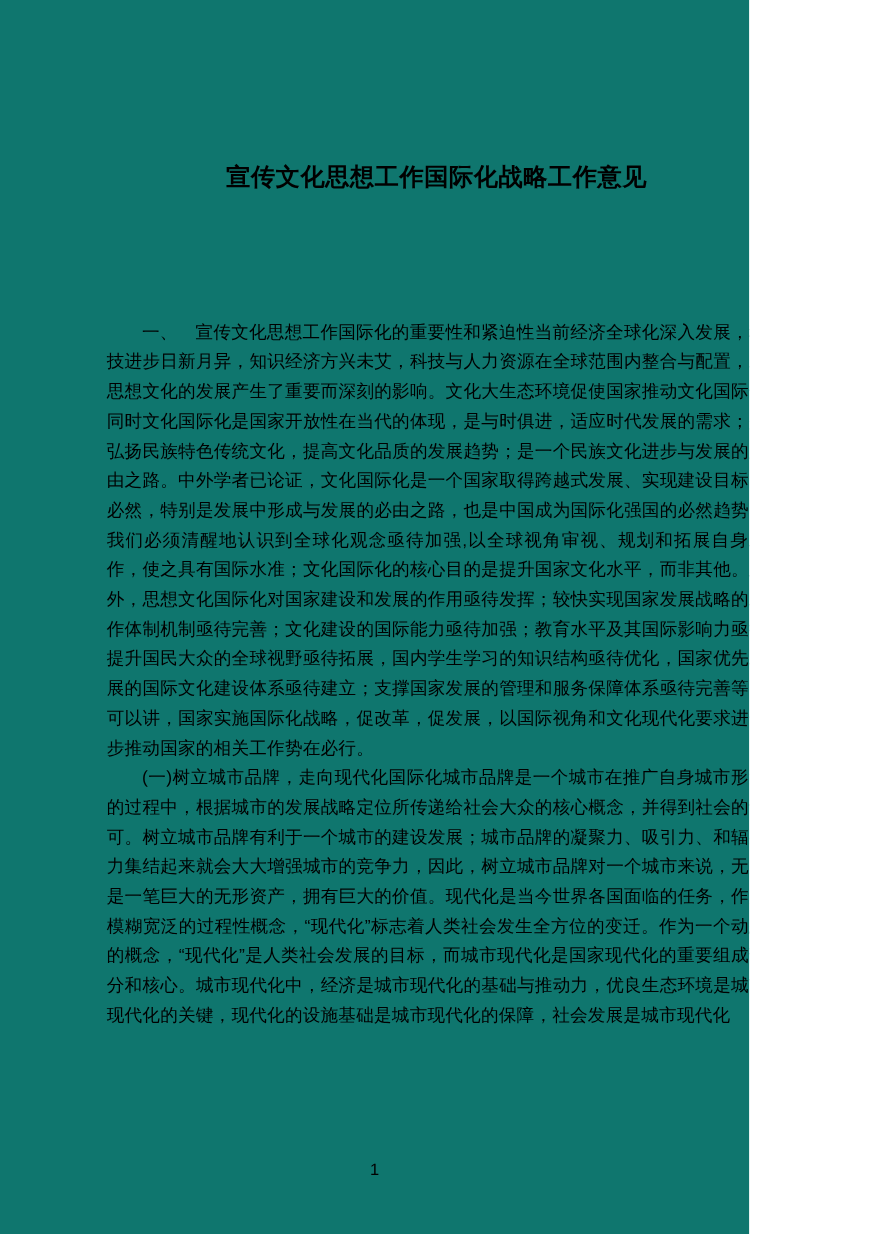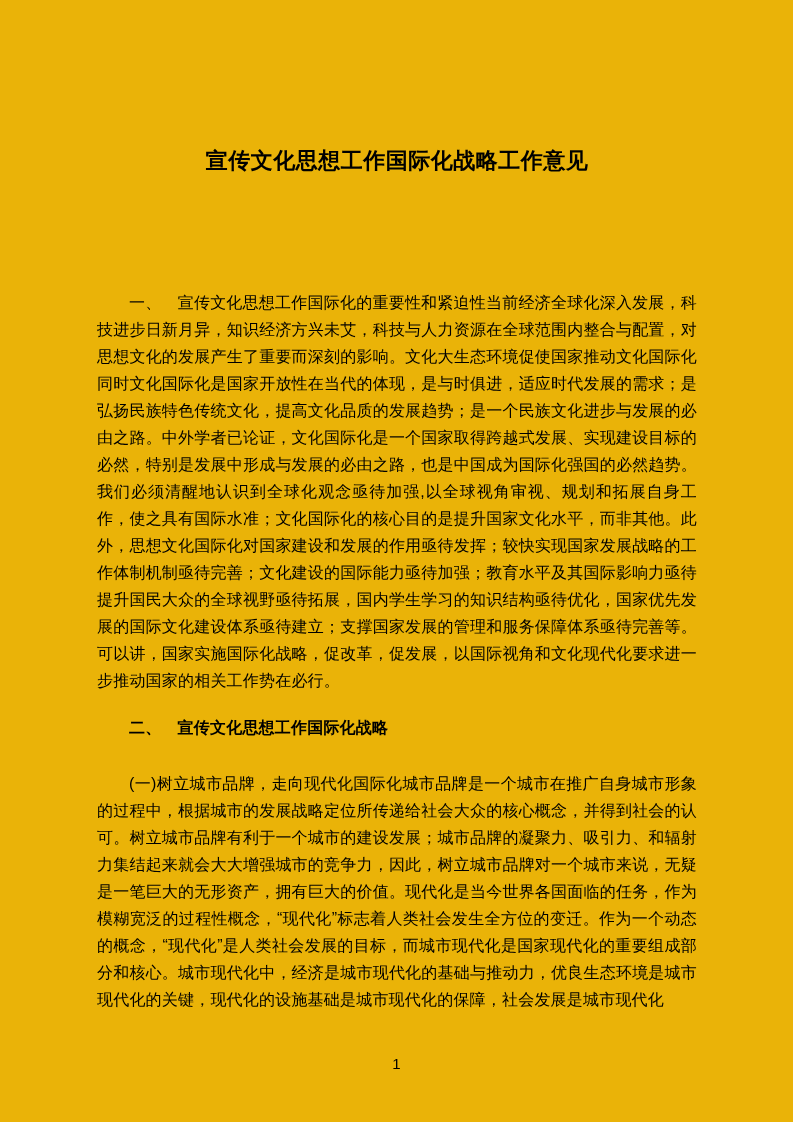--- a/index.html
+++ b/index.html
@@ -2,23 +2,23 @@
 <html><head>
 <meta charset="utf-8">
 <style>
   html, body {
     margin: 0;
     padding: 0;
     background: #ffffff;
   }
   .page {
     position: relative;
-    width: 793px;
+    width: 681px;
     height: 1122px;
-    background: #eab308;
+    background: #0f766e;
     color: #000000;
     font-family: "Liberation Sans", sans-serif;
     overflow: hidden;
     box-sizing: border-box;
   }
   .content {
     position: absolute;
     left: 97px;
     top: 0;
     width: 600px;
@@ -69,20 +69,19 @@
 </head>
 <body>
 
 <div class="page">
   <div class="content">
 
     <h1 class="doc-title">宣传文化思想工作国际化战略工作意见</h1>
 
     <p class="para para-first"><span class="section-lead">一、　宣传文化思想工作国际化的重要性和紧迫性</span><span>当前经济全球化深入发展，科技进步日新月异，知识经济方兴未艾，科技与人力资源在全球范围内整合与配置，对思想文化的发展产生了重要而深刻的影响。文化大生态环境促使国家推动文化国际化同时文化国际化是国家开放性在当代的体现，是与时俱进，适应时代发展的需求；是弘扬民族特色传统文化，提高文化品质的发展趋势；是一个民族文化进步与发展的必由之路。中外学者已论证，文化国际化是一个国家取得跨越式发展、实现建设目标的必然，特别是发展中形成与发展的必由之路，也是中国成为国际化强国的必然趋势。我们必须清醒地认识到全球化观念亟待加强,以全球视角审视、规划和拓展自身工作，使之具有国际水准；文化国际化的核心目的是提升国家文化水平，而非其他。此外，思想文化国际化对国家建设和发展的作用亟待发挥；较快实现国家发展战略的工作体制机制亟待完善；文化建设的国际能力亟待加强；教育水平及其国际影响力亟待提升国民大众的全球视野亟待拓展，国内学生学习的知识结构亟待优化，国家优先发展的国际文化建设体系亟待建立；支撑国家发展的管理和服务保障体系亟待完善等。可以讲，国家实施国际化战略，促改革，促发展，以国际视角和文化现代化要求进一步推动国家的相关工作势在必行。</span></p>
 
-    <p class="heading-2">二、　宣传文化思想工作国际化战略</p>
 
     <p class="para">(一)树立城市品牌，走向现代化国际化城市品牌是一个城市在推广自身城市形象的过程中，根据城市的发展战略定位所传递给社会大众的核心概念，并得到社会的认可。树立城市品牌有利于一个城市的建设发展；城市品牌的凝聚力、吸引力、和辐射力集结起来就会大大增强城市的竞争力，因此，树立城市品牌对一个城市来说，无疑是一笔巨大的无形资产，拥有巨大的价值。现代化是当今世界各国面临的任务，作为模糊宽泛的过程性概念，“现代化”标志着人类社会发生全方位的变迁。作为一个动态的概念，“现代化”是人类社会发展的目标，而城市现代化是国家现代化的重要组成部分和核心。城市现代化中，经济是城市现代化的基础与推动力，优良生态环境是城市现代化的关键，现代化的设施基础是城市现代化的保障，社会发展是城市现代化</p>
 
   </div>
 
   <div class="page-number">1</div>
 </div>
 
 </body></html>

